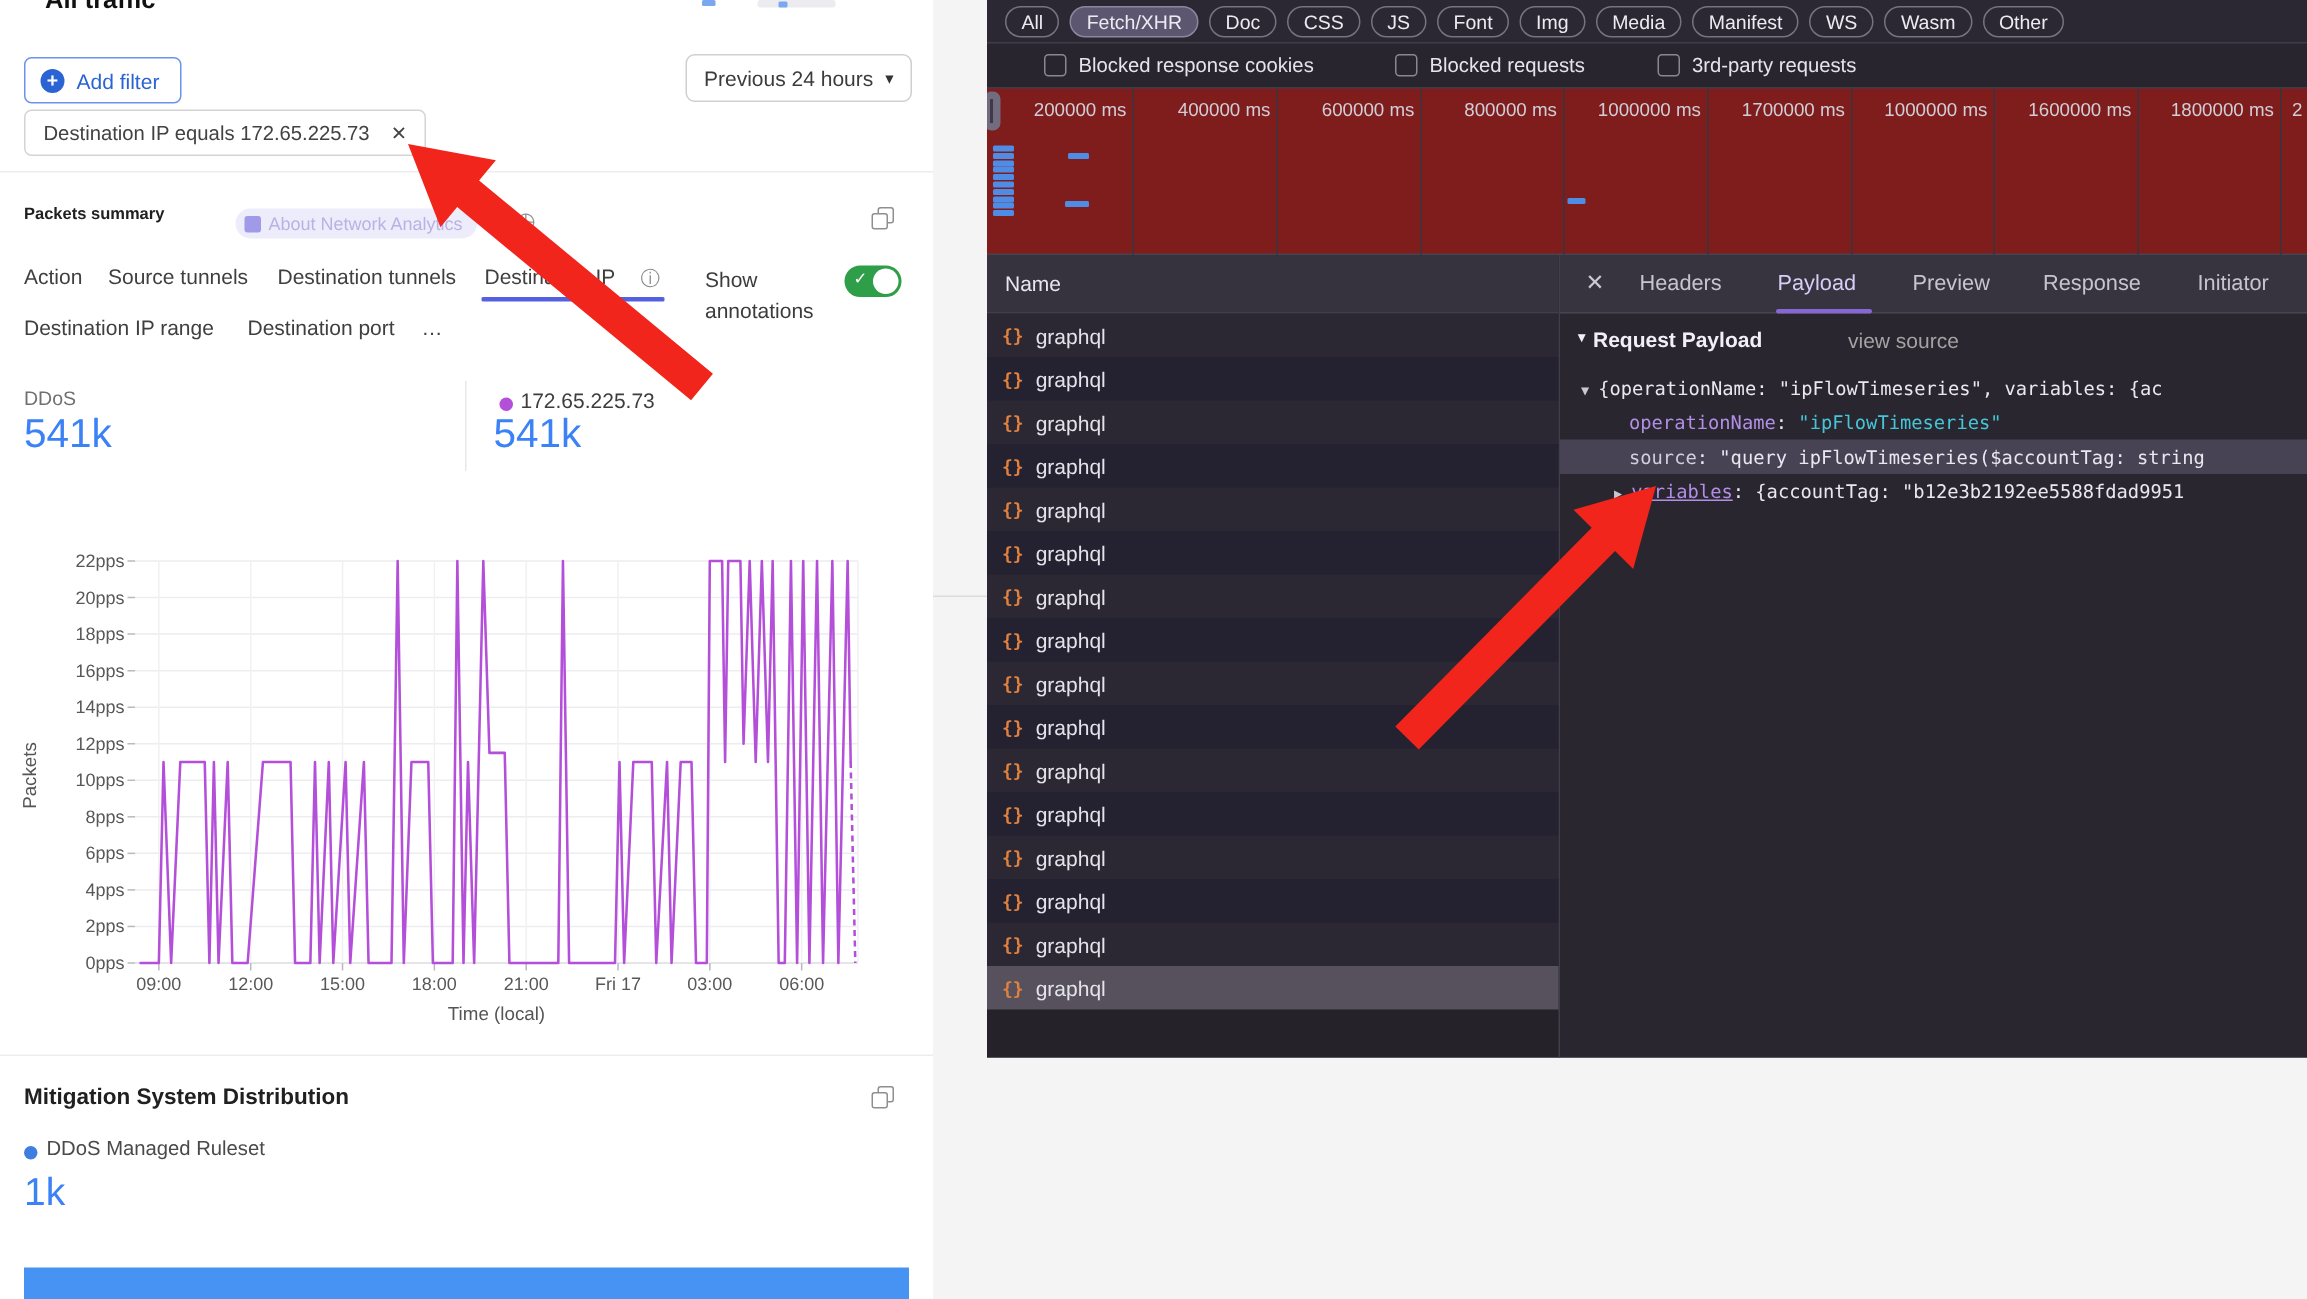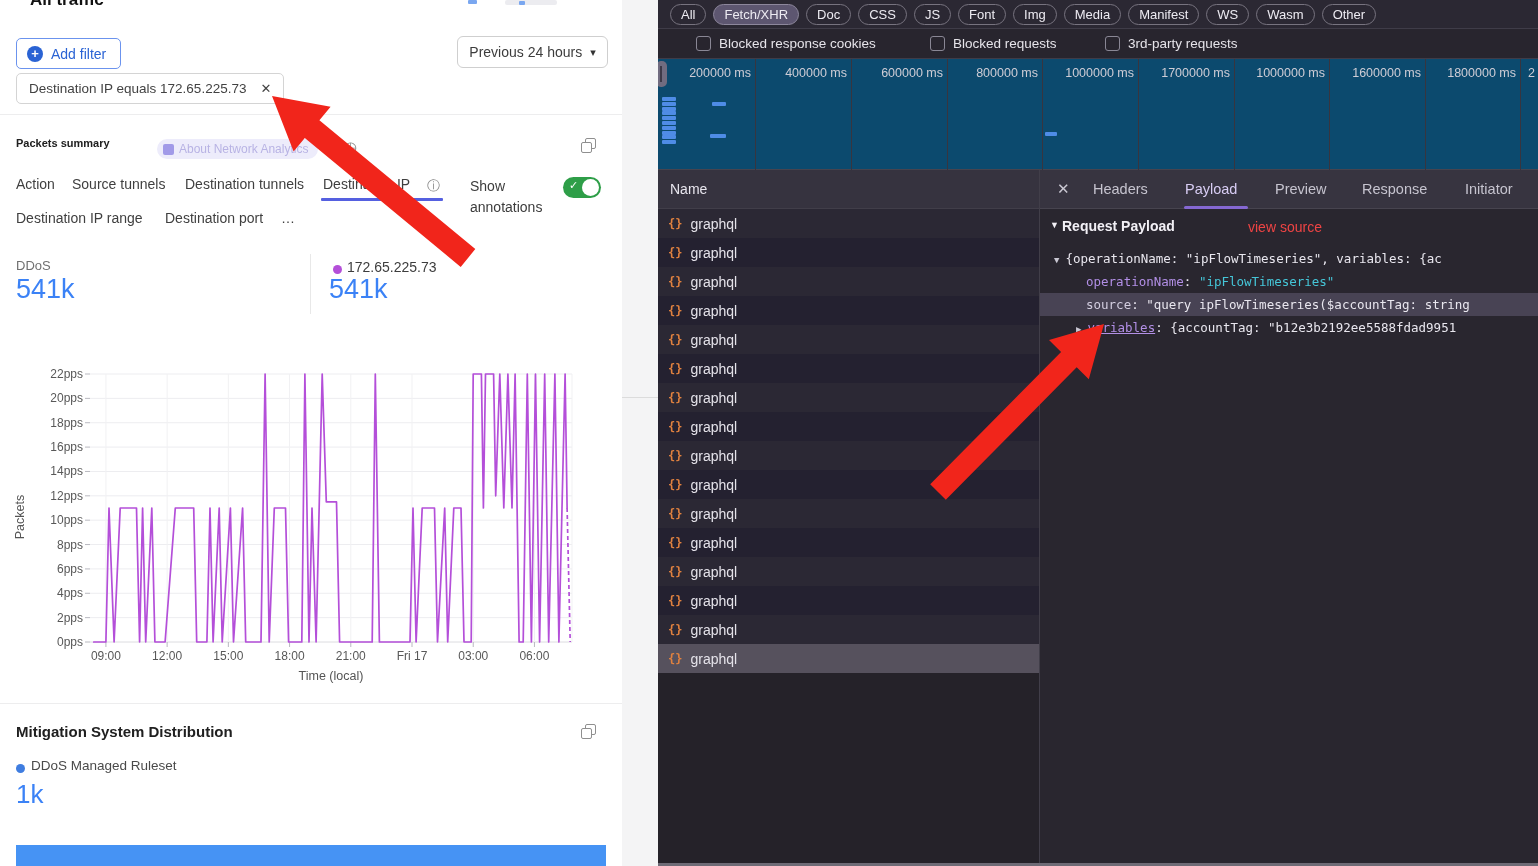--- a/index.html
+++ b/index.html
@@ -41,30 +41,30 @@
   .stat-label{font-size:13px;color:#707070;}
   .stat-value{font-size:27px;font-weight:400;color:#3b82f6;}
   .vsep{left:310px;top:254px;height:60px;border-left:1px solid #e8e8e8;}
   .dot{width:9px;height:9px;border-radius:50%;}
   .mit-bar{left:16px;top:845px;width:590px;height:21px;background:#4693f4;}
   svg text{font-family:"Liberation Sans",sans-serif;}
   
   #gutter{left:622px;top:0;width:36px;height:866px;background:#f4f4f5;}
   .gut-line{left:0;top:397px;width:36px;border-top:1px solid #dcdcdc;}
   
-  #panel-right{left:658px;top:0;width:880px;height:866px;background:#28252e;color:#e6e4ec;overflow:hidden;}
+  #panel-right{left:658px;top:0;width:880px;height:705px;background:#28252e;color:#e6e4ec;overflow:hidden;}
   #dt-toolbar{left:0;top:0;width:880px;height:29px;background:#2b2833;border-bottom:1px solid #3f3c48;display:flex;align-items:center;padding-left:12px;box-sizing:border-box;gap:7px;}
   .pill{height:21px;border:1px solid #77737f;border-radius:11px;background:transparent;color:#edebf2;font-size:13px;
     padding:0 10px;font-family:"Liberation Sans",sans-serif;cursor:pointer;line-height:19px;}
   .pill.sel{background:#5d5670;border-color:#8d879c;}
   #dt-checkrow{left:0;top:29px;width:880px;height:29px;}
   .chkitem{position:absolute;top:0;height:29px;display:flex;align-items:center;gap:8px;cursor:pointer;}
   .chkbox{width:13px;height:13px;border:1.5px solid #8a8795;border-radius:3px;background:transparent;}
   .chklabel{font-size:13.5px;color:#e6e4ea;}
-  #dt-ruler{left:0;top:58px;width:880px;height:112px;background:#0c4a6e;border-top:1px solid #3f3c48;border-bottom:1px solid #47444f;box-sizing:border-box;}
+  #dt-ruler{left:0;top:58px;width:880px;height:112px;background:#7f1d1d;border-top:1px solid #3f3c48;border-bottom:1px solid #47444f;box-sizing:border-box;}
   .rline{position:absolute;top:0;height:112px;border-left:1px solid #38353f;}
   .rlabel{position:absolute;top:7px;font-size:12.5px;color:#cfcdd6;white-space:nowrap;}
   .mark{position:absolute;height:4px;border-radius:1px;background:#4f8ce6;}
   .drag-handle{left:-2px;top:2px;width:11px;height:26px;background:#716c80;border-radius:5px;}
   .drag-handle i{position:absolute;left:4px;top:5px;width:2px;height:16px;background:#3e3a49;}
   #dt-names{left:0;top:170px;width:382px;height:696px;background:#252229;border-right:1px solid #413e49;box-sizing:border-box;}
   #name-header{left:0;top:0;width:381px;height:39px;background:#36333f;border-bottom:1px solid #413e49;box-sizing:border-box;
     font-size:14px;color:#e8e6ee;line-height:38px;padding-left:12px;cursor:pointer;}
   .req-row{position:absolute;left:0;width:381px;height:29px;display:flex;align-items:center;padding-left:10px;box-sizing:border-box;gap:8px;cursor:pointer;}
   .req-row.even{background:#2b2834;}
@@ -74,21 +74,21 @@
   .req-label{font-size:14px;color:#e5e3ea;}
   #dt-details{left:382px;top:170px;width:498px;height:696px;background:#29262f;}
   #detail-tabbar{left:0;top:0;width:498px;height:39px;background:#373440;border-bottom:1px solid #47444f;box-sizing:border-box;}
   .dtab{position:absolute;top:0;height:38px;line-height:38px;font-size:14.5px;color:#c6c4cf;cursor:pointer;}
   .dtab.active{color:#d8cdf4;}
   .dtab-underline{left:144px;top:36px;width:64px;height:3px;background:#8568d2;border-radius:2px;}
   .dt-close{left:17px;top:0;height:38px;line-height:38px;font-size:15px;color:#cac8d2;cursor:pointer;}
   .pl-header{left:0;top:48px;width:498px;height:24px;}
   .pl-title{position:absolute;left:22px;top:0;font-size:14px;font-weight:700;color:#f2f0f6;}
   .pl-tri{position:absolute;left:10px;top:2px;font-size:9px;color:#f2f0f6;}
-  .pl-viewsrc{position:absolute;left:208px;top:1px;font-size:14px;color:#ef4444;cursor:pointer;}
+  .pl-viewsrc{position:absolute;left:192px;top:1px;font-size:14px;color:#a3a3a3;cursor:pointer;}
   .tree-line{position:absolute;left:0;width:498px;height:23px;line-height:23px;font-family:"DejaVu Sans Mono",monospace;
     font-size:12.5px;color:#e9e7ef;white-space:nowrap;overflow:hidden;}
   .tree-line .tri{color:#c9c7d3;font-size:9px;margin-right:6px;}
   .k{color:#b28fe6;}
   .v-str{color:#45c6d8;}
   .hl{background:#484354;}
   .hl .k2{color:#d3cee0;}
   .u{text-decoration:underline;}
   #arrows{left:0;top:0;width:1538px;height:866px;pointer-events:none;z-index:50;}
   .dt-bottom{left:0;top:863px;width:880px;height:3px;background:#6e6b76;}

